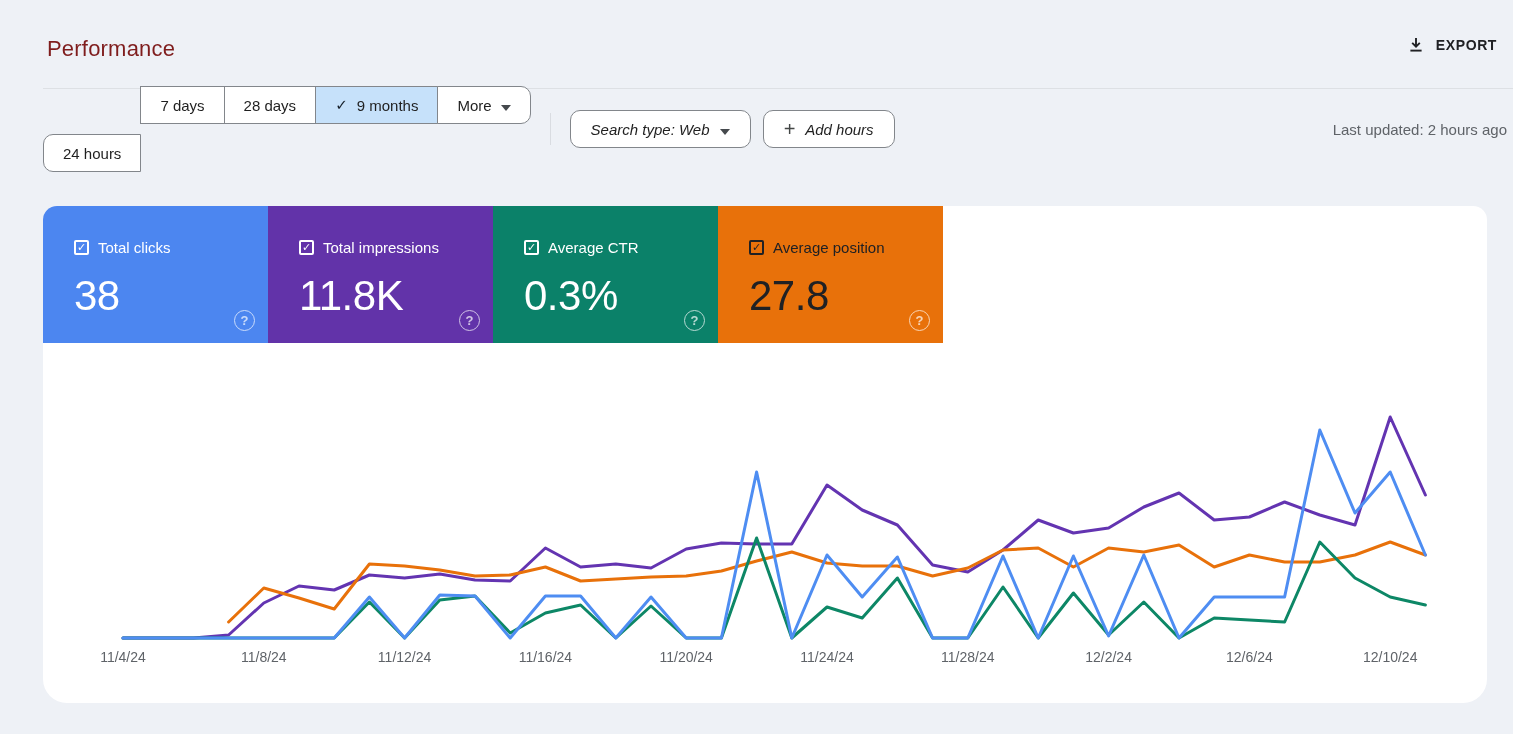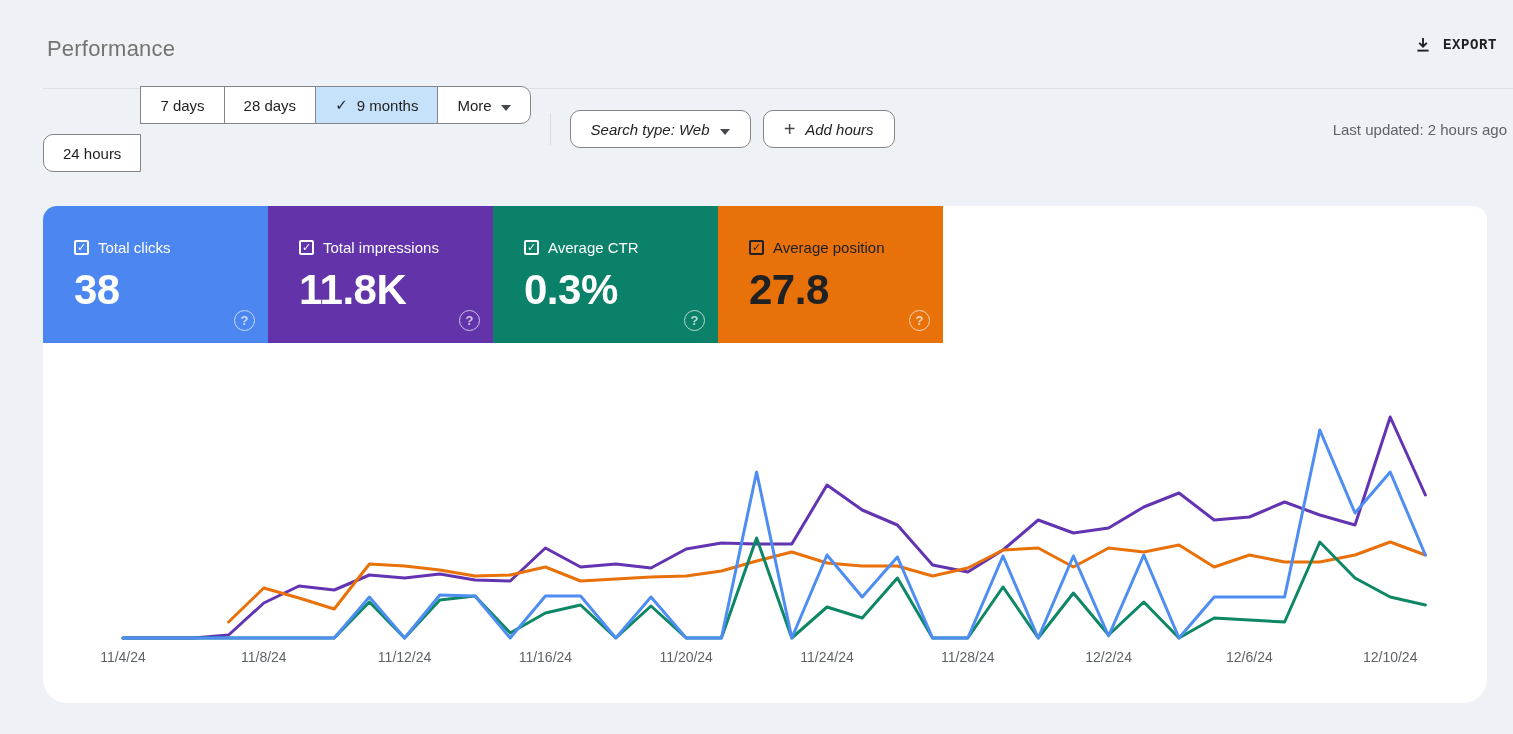--- a/index.html
+++ b/index.html
@@ -6,27 +6,27 @@
   html,body { width:1513px; height:734px; overflow:hidden; }
   body {
     background:#eef1f6;
     font-family:"Liberation Sans","DejaVu Sans",sans-serif;
     color:#1f1f1f;
     position:relative;
   }
   
   .page-title {
     position:absolute; left:47px; top:36px;
-    font-size:22px; color:#737373; letter-spacing:.2px;
+    font-size:22px; color:#7f1d1d; letter-spacing:.2px;
   }
   .export-btn {
     position:absolute; right:16px; top:36px;
     display:flex; align-items:center; gap:11px;
     background:none; border:none; cursor:pointer;
-    font-family:Liberation Mono, monospace; font-size:14px; font-weight:600;
+    font-family:Liberation Sans, sans-serif; font-size:14px; font-weight:600;
     letter-spacing:.6px; color:#202124;
   }
   .title-divider {
     position:absolute; left:43px; right:0; top:88px;
     height:1px; background:#dde0e4;
   }
   
   .toolbar {
     position:absolute; left:43px; right:6px; top:110px; height:38px;
     display:flex; align-items:center;
@@ -63,21 +63,21 @@
     position:relative; width:225px; height:137px;
     padding:33px 0 0 31px; cursor:pointer; flex:none;
   }
   .metric .cbrow { display:flex; align-items:center; gap:9px; }
   .metric .cb {
     width:15px; height:15px; border:2px solid currentColor; border-radius:2px;
     display:flex; align-items:center; justify-content:center;
     font-size:11px; font-weight:bold; flex:none;
   }
   .metric .mlabel { font-size:15px; }
-  .metric .mvalue { margin-top:10px; font-size:42px; letter-spacing:-.5px;font-weight:bold; }
+  .metric .mvalue { margin-top:16px; font-size:42px; letter-spacing:-.5px; }
   .metric .help {
     position:absolute; right:13px; bottom:12px; width:21px; height:21px;
     border-radius:50%; border:1.5px solid #fff; color:#fff; opacity:.7;
     display:flex; align-items:center; justify-content:center;
     font-size:13px; font-weight:bold; cursor:pointer;
   }
   #chart { position:absolute; left:0; top:137px; }
 </style>
 </head>
 <body>

